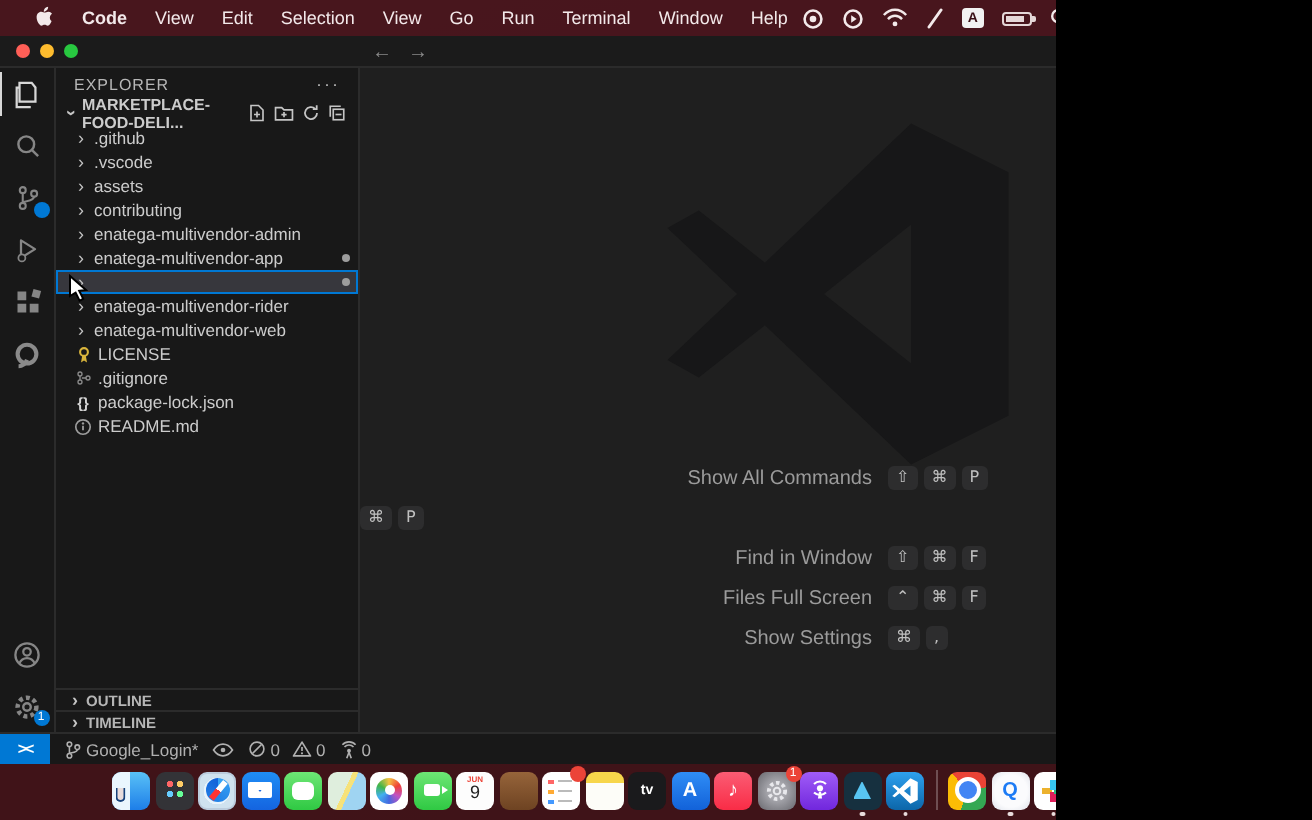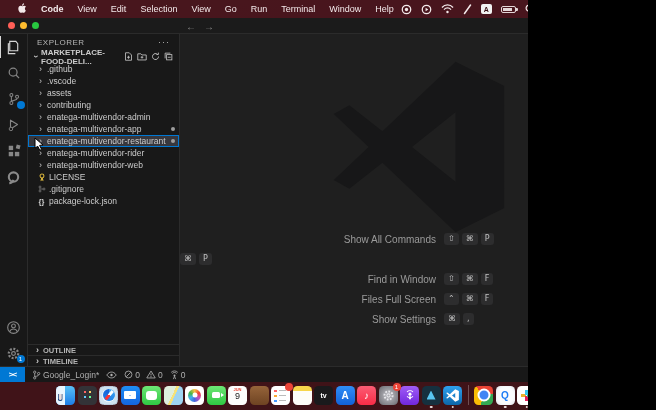--- a/index.html
+++ b/index.html
@@ -370,21 +370,20 @@
           <span class="chev">›</span>
           <span>enatega-multivendor-admin</span>
         </div>
         <div class="trow">
           <span class="chev">›</span>
           <span>enatega-multivendor-app</span>
           <span class="dot-mod"></span>
         </div>
         <div class="trow selected">
           <span class="chev">›</span>
-          <span>enatega-multivendor-restaurant</span>
           <span class="dot-mod"></span>
         </div>
         <div class="trow">
           <span class="chev">›</span>
           <span>enatega-multivendor-rider</span>
         </div>
         <div class="trow">
           <span class="chev">›</span>
           <span>enatega-multivendor-web</span>
         </div>
@@ -405,20 +404,30 @@
                 <circle cx="9" cy="6" r="1.5" fill="none" stroke="#8a8a8a" stroke-width="1"></circle>
                 <path d="M3 4.5v3M7.6 6H4.4" stroke="#8a8a8a" stroke-width="1"></path>
               </svg>
           </span>
           <span>.gitignore</span>
         </div>
         <div class="trow">
           <span class="ficon" style="color:#d4d4d4;font-weight:bold">{}</span>
           <span>package-lock.json</span>
         </div>
+        <div class="trow">
+          <span class="ficon">
+            <svg width="9" height="9" viewBox="0 0 12 12">
+                <circle cx="6" cy="6" r="4.8" fill="none" stroke="#9d9d9d" stroke-width="1.1"></circle>
+                <path d="M6 5.2v3" stroke="#9d9d9d" stroke-width="1.2"></path>
+                <circle cx="6" cy="3.6" r=".8" fill="#9d9d9d"></circle>
+              </svg>
+          </span>
+          <span>README.md</span>
+        </div>
 
         <div class="sb-bottom">
           <div class="sb-sec">
             <span class="chev">›</span>
             <span>OUTLINE</span>
           </div>
           <div class="sb-sec">
             <span class="chev">›</span>
             <span>TIMELINE</span>
           </div>

